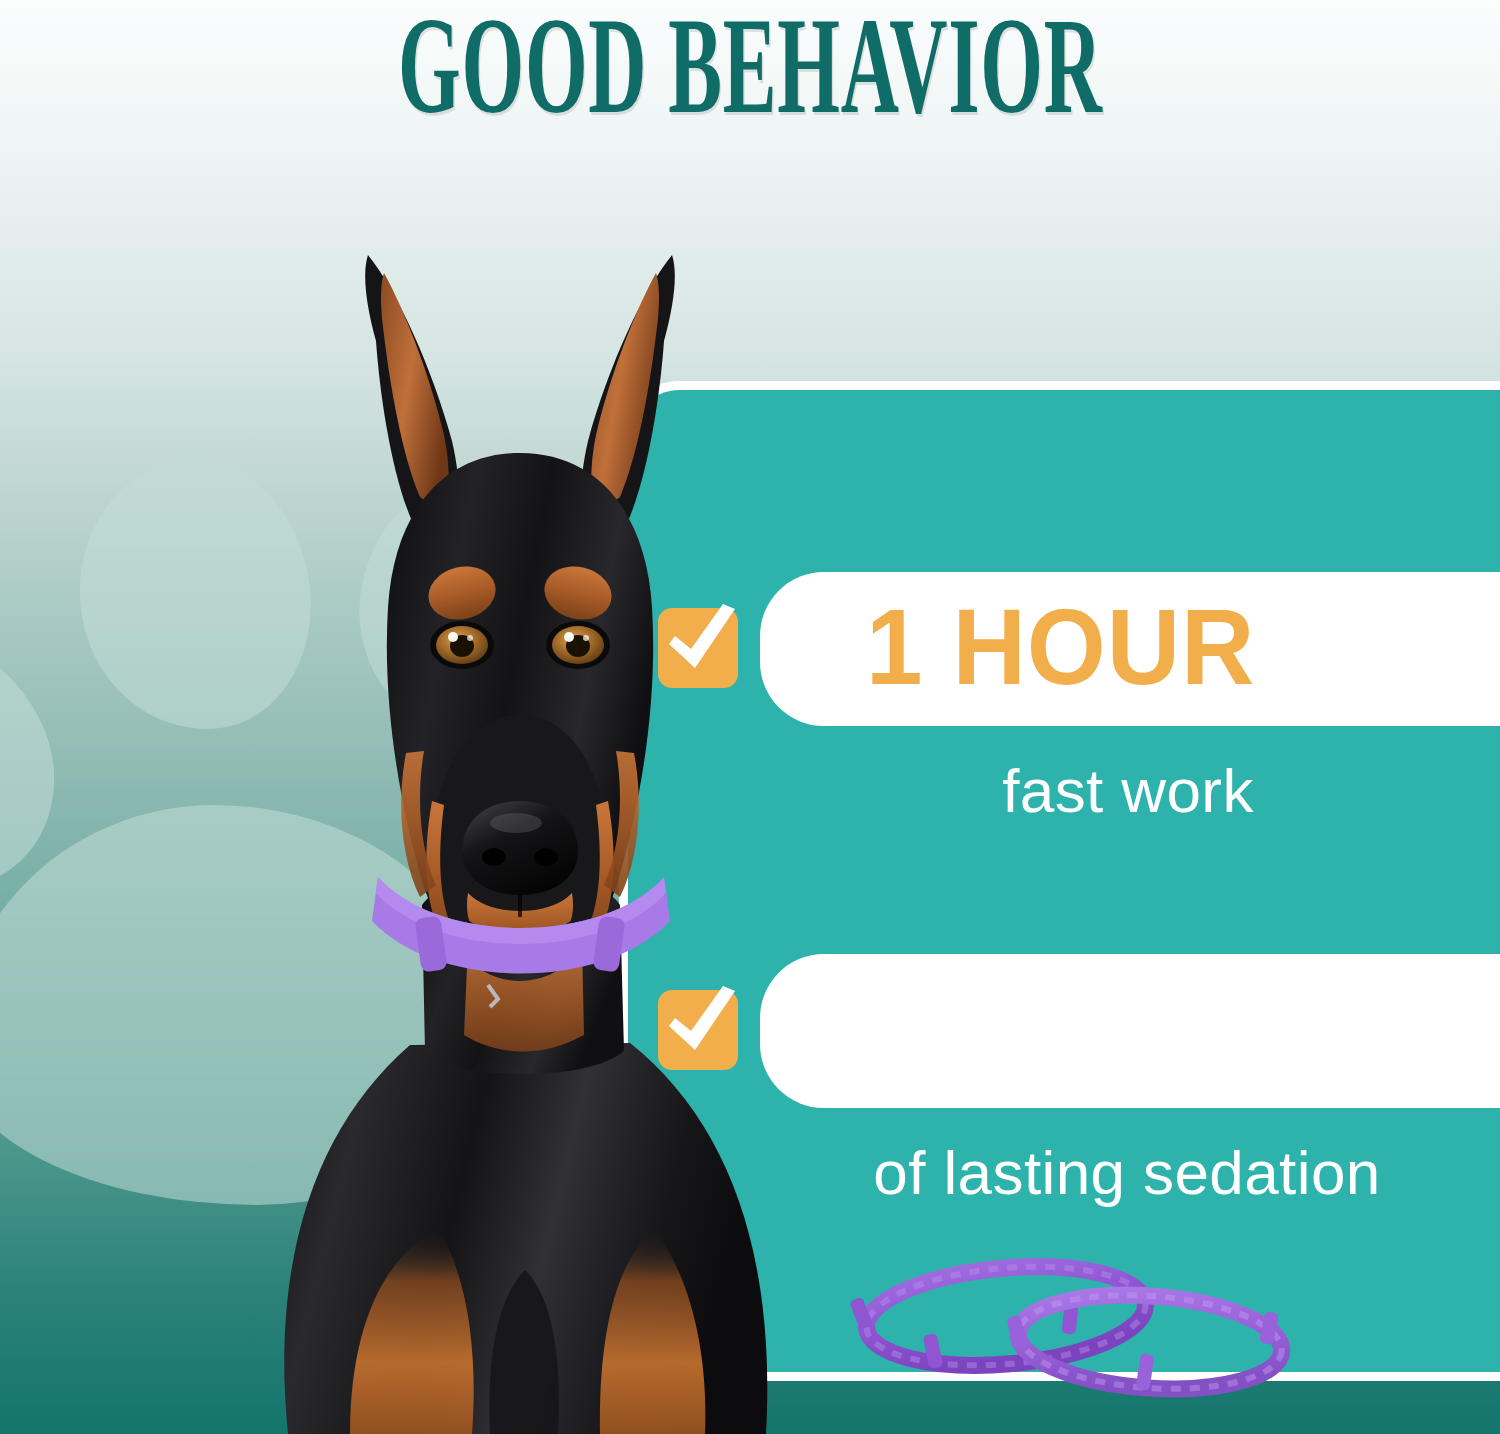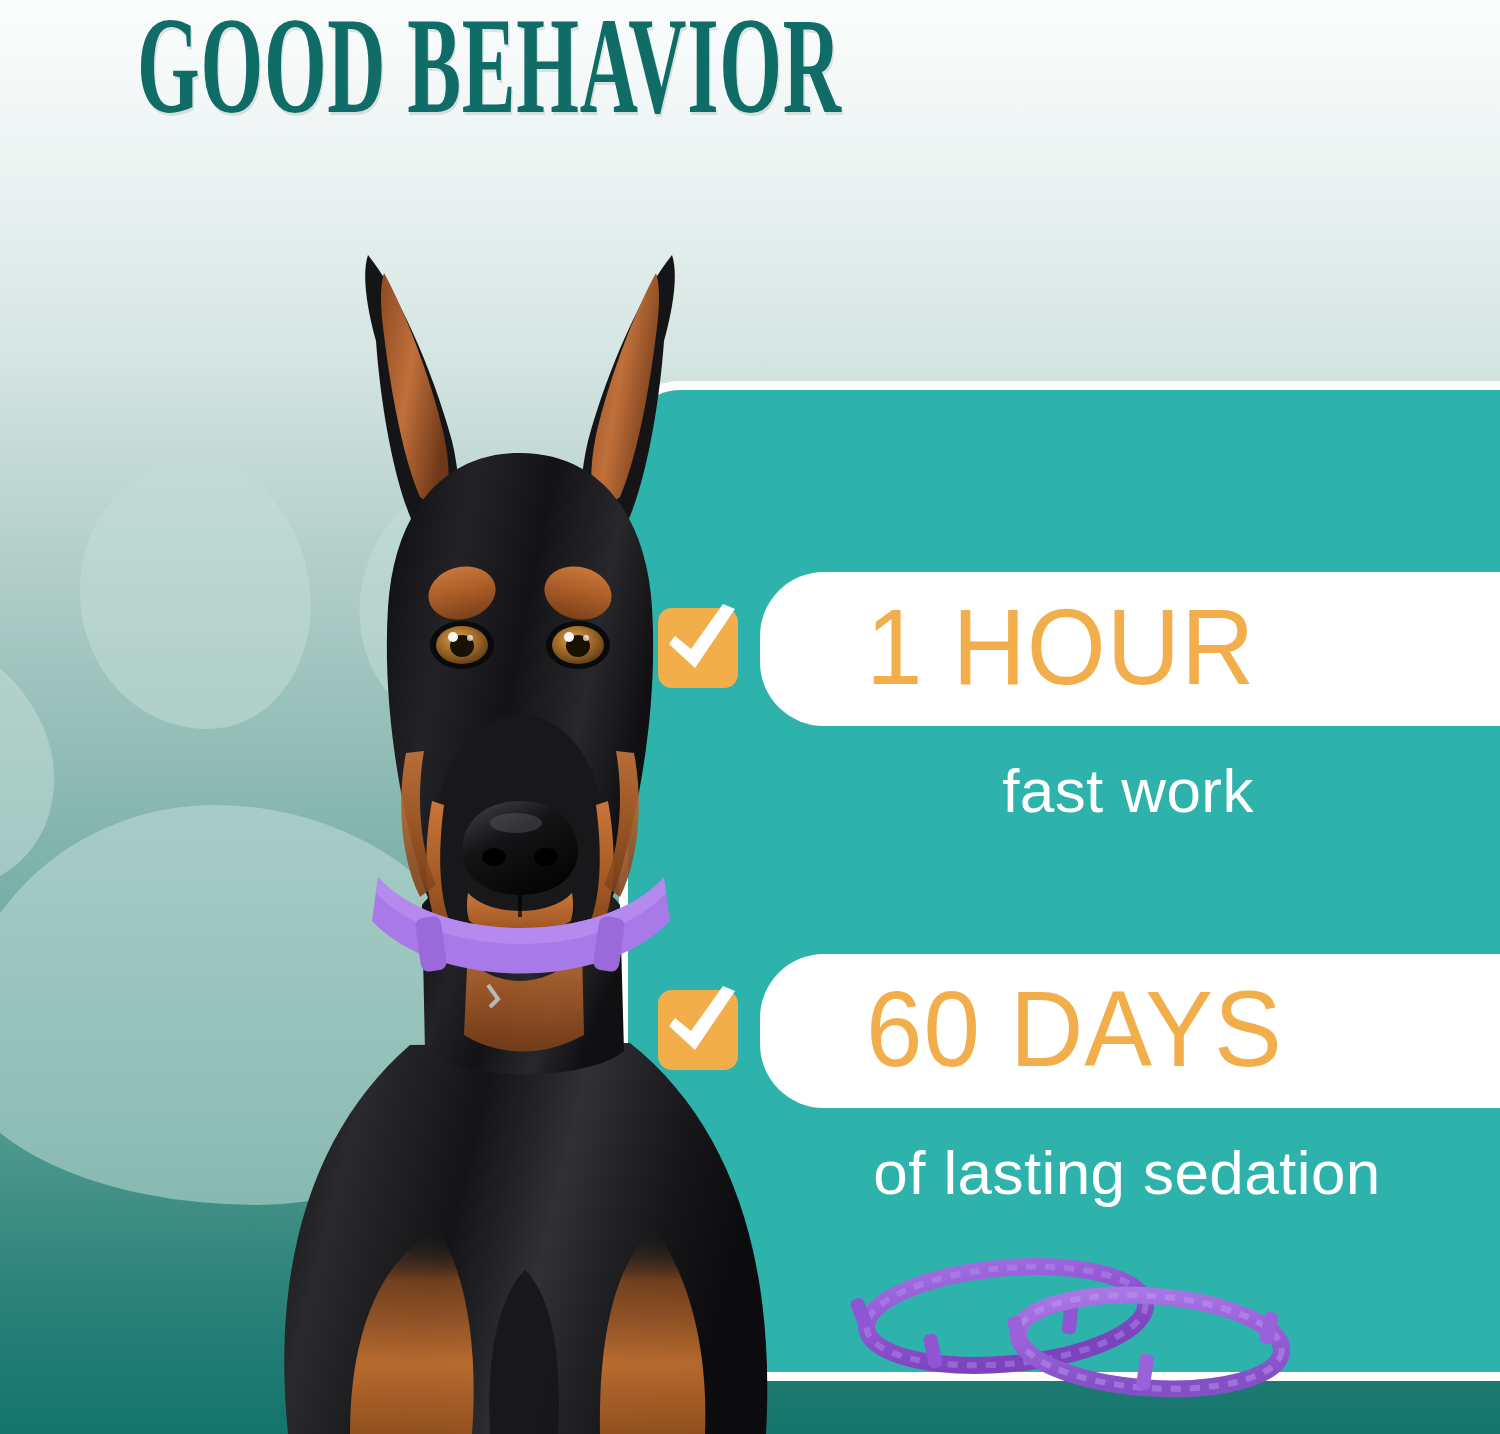--- a/index.html
+++ b/index.html
@@ -64,21 +64,21 @@
   .check {
     position:absolute; left:30px; top:36px;
     width:80px; height:80px;
     background:#f2ae4b; border-radius:14px;
   }
   .check svg { position:absolute; left:-7px; top:-16px; width:98px; height:98px; }
   .bignum {
     position:absolute; left:238px; top:50%; transform:translateY(-52%);
     color:#f2ae4b;
     font-family:"Liberation Sans Narrow","Liberation Sans", sans-serif;
-    font-weight:normal; font-size:108px; line-height:1;
+    font-weight:bold; font-size:108px; line-height:1;
     letter-spacing:1px;
     transform-origin:left center;
   }
   .bignum span { display:inline-block; transform:scaleX(.94); transform-origin:left center; }
   .subtext {
     position:absolute; left:0; width:880px;
     color:#ffffff; font-size:62px; font-weight:300; line-height:1;
     text-align:center; letter-spacing:.4px;
   }
   .subtext.s1 { padding-left:120px; }
@@ -88,21 +88,21 @@
   #dog { position:absolute; left:200px; top:245px; width:640px; height:1189px; }
   #dog svg { width:100%; height:100%; display:block; }
 
   
   #collars { position:absolute; left:838px; top:1250px; width:470px; height:170px; }
   #collars svg { width:100%; height:100%; display:block; }
 
   
   #headline {
     position:absolute; left:0; top:14px; width:1500px;
-    text-align:left; color:#0f6c66;
+    text-align:center; color:#0f6c66;
     font-family:"Liberation Serif", serif;
     font-weight:bold;
     line-height:.93;
     text-shadow:2px 2px 0 rgba(0,0,0,.10);
   }
   #headline .l1 { display:block; font-size:112px; letter-spacing:1px; }
   #headline .l2 { display:block; font-size:112px; letter-spacing:1px; }
   #headline .sq { display:inline-block; transform:scaleX(.72) scaleY(1.22);
                   transform-origin:center center; }
 </style>
@@ -248,23 +248,20 @@
     </div>
 
     <div class="feature" style="top:572px;">
       <div class="pillwrap">
         <div class="pill"></div>
         <div class="check">
           <svg viewBox="0 0 98 98" xmlns="http://www.w3.org/2000/svg">
             <path d="M18 52 L24 44 L40 57 L72 12 L84 17 L44 76 Z" fill="#ffffff"></path>
           </svg>
         </div>
-        <div class="bignum">
-          <span>60 DAYS</span>
-        </div>
       </div>
       <div class="subtext s2" style="top:188px;">of lasting sedation</div>
     </div>
   </div>
 
   <div id="collars">
     <svg viewBox="0 0 470 170" xmlns="http://www.w3.org/2000/svg">
       <defs>
         <linearGradient id="cg1" x1="0" y1="0" x2="0.3" y2="1">
           <stop offset="0" stop-color="#a06ee0"></stop>

